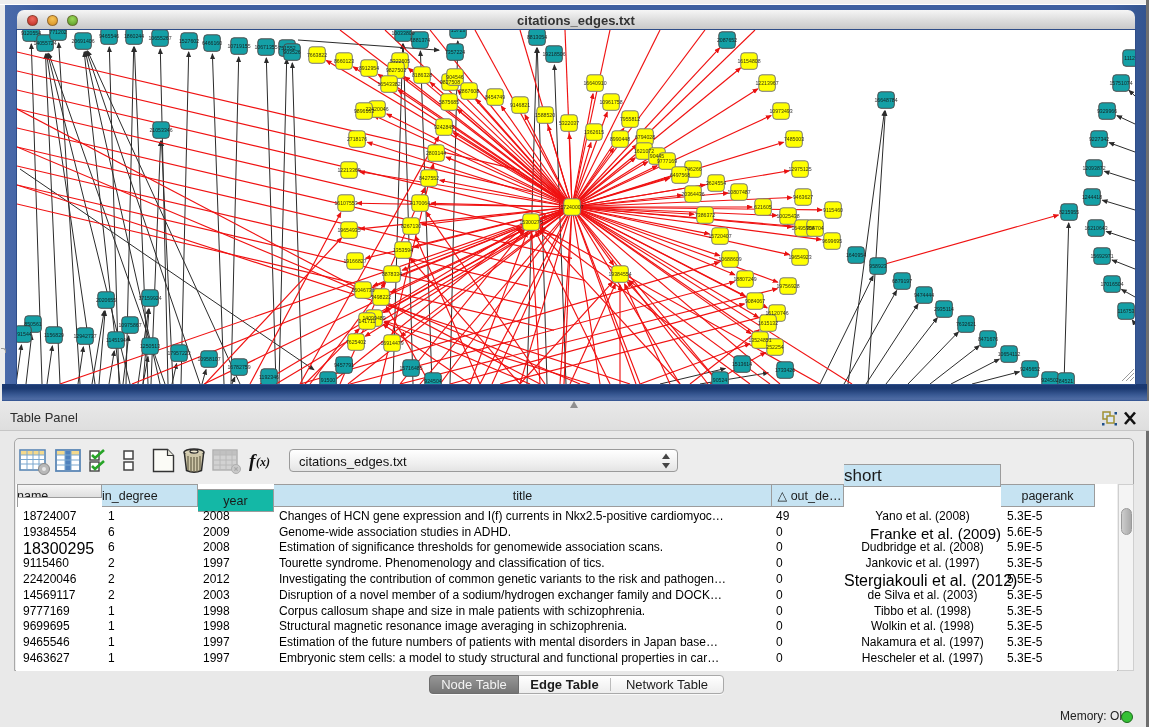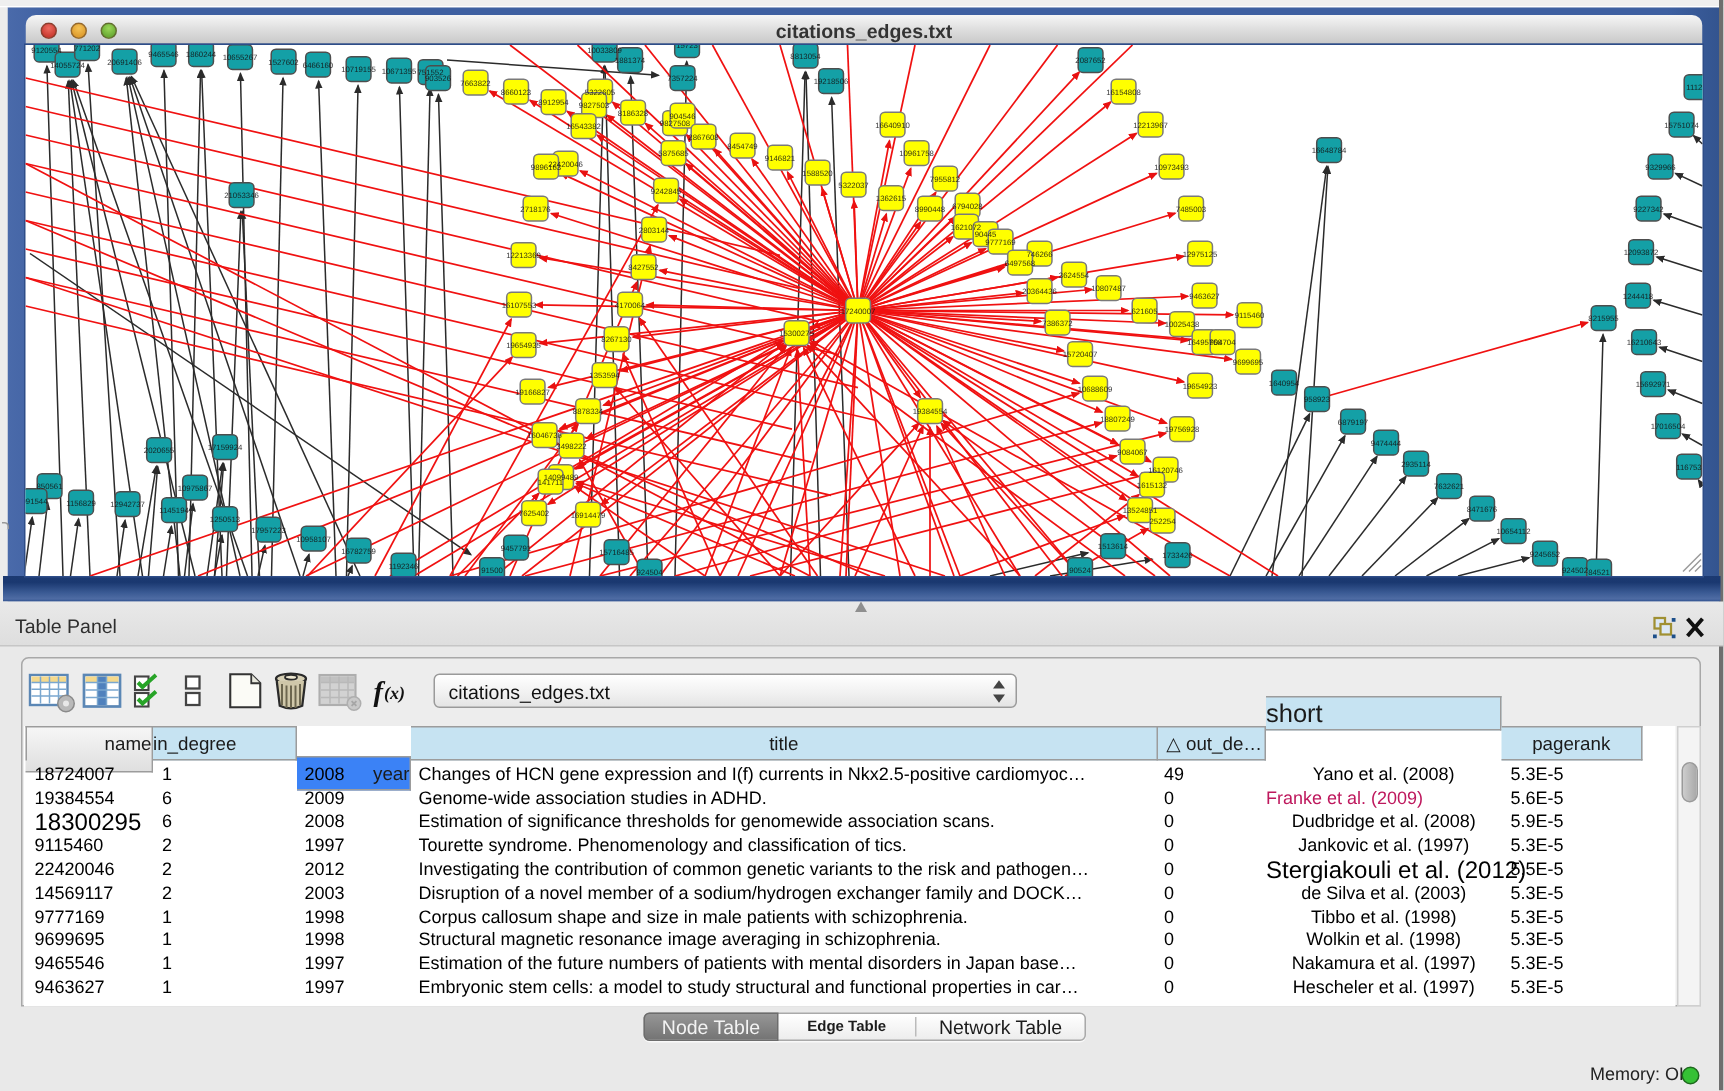--- a/index.html
+++ b/index.html
@@ -600,41 +600,41 @@
 <text x="7" y="17" font-family="Liberation Serif,serif" font-style="italic" font-weight="bold" font-size="12" fill="#111">(x)</text>
 </g>
 </svg>
 <div class="abs" style="left:289px;top:449px;width:389px;height:23px;border:1px solid #9a9a9a;border-radius:4px;background:linear-gradient(180deg,#ffffff,#f0f0f0 60%,#e4e4e4)"></div>
 <div class="abs" style="left:299px;top:454px;font-size:13px;color:#111">citations_edges.txt</div>
 <svg class="abs" style="left:659px;top:452px" width="14" height="18">
     <path d="M7 1.5 L11 7 H3 z" fill="#444"></path>
     <path d="M7 16.5 L3 11 H11 z" fill="#444"></path>
   </svg>
 <div class="abs" style="left:16px;top:484px;width:1101px;height:187px;background:#fff"></div>
-<div class="abs" style="left:17px;top:484px;width:85px;height:31px;background:linear-gradient(180deg,#f6f6f6,#dfdfdf);border:1px solid #9c9c9c;border-left:none;font-size:12.5px;color:#1a1a1a;text-align:right;line-height:22px;white-space:nowrap;overflow:hidden">name</div>
+<div class="abs" style="left:17px;top:484px;width:85px;height:14px;background:linear-gradient(180deg,#f6f6f6,#dfdfdf);border:1px solid #9c9c9c;border-left:none;font-size:12.5px;color:#1a1a1a;text-align:left;line-height:22px;white-space:nowrap;overflow:hidden">name</div>
 <div class="abs" style="left:102px;top:484px;width:96px;height:23px;background:#c6e3f2;border:1px solid #9c9c9c;border-left:none;font-size:12.5px;color:#1a1a1a;line-height:22px;white-space:nowrap;overflow:hidden">in_degree</div>
-<div class="abs" style="left:198px;top:504px;width:76px;height:23px;background:#3b82f6;border:1px solid #9c9c9c;border-left:none;font-size:12.5px;color:#1a1a1a;text-align:right;line-height:22px;white-space:nowrap;overflow:hidden">year</div>
+<div class="abs" style="left:198px;top:489px;width:76px;height:23px;background:#14b8a6;border:1px solid #9c9c9c;border-left:none;font-size:12.5px;color:#1a1a1a;text-align:center;line-height:22px;white-space:nowrap;overflow:hidden">year</div>
 <div class="abs" style="left:274px;top:484px;width:498px;height:23px;background:#c6e3f2;border:1px solid #9c9c9c;border-left:none;font-size:12.5px;color:#1a1a1a;text-align:center;line-height:22px;white-space:nowrap;overflow:hidden">title</div>
 <div class="abs" style="left:772px;top:484px;width:72px;height:23px;background:#c6e3f2;border:1px solid #9c9c9c;border-left:none;font-size:12.5px;color:#1a1a1a;text-align:center;padding-left:4px;line-height:22px;white-space:nowrap;overflow:hidden">△ out_de…</div>
 <div class="abs" style="left:844px;top:464px;width:157px;height:23px;background:#c6e3f2;border:1px solid #9c9c9c;border-left:none;font-size:17px;color:#1a1a1a;text-align:left;line-height:22px;white-space:nowrap;overflow:hidden">short</div>
 <div class="abs" style="left:1001px;top:484px;width:94px;height:23px;background:#c6e3f2;border:1px solid #9c9c9c;border-left:none;font-size:12.5px;color:#1a1a1a;text-align:center;line-height:22px;white-space:nowrap;overflow:hidden">pagerank</div>
 <div class="abs" style="left:17px;top:484px;width:1px;height:23px;background:#9c9c9c"></div>
 <div class="abs" style="left:23px;top:509px;font-size:12px;color:#000;white-space:nowrap">18724007</div>
 <div class="abs" style="left:108px;top:509px;font-size:12px;color:#000">1</div>
 <div class="abs" style="left:203px;top:509px;font-size:12px;color:#000">2008</div>
 <div class="abs" style="left:279px;top:509px;width:492px;font-size:12px;color:#000;white-space:nowrap;overflow:hidden">Changes of HCN gene expression and I(f) currents in Nkx2.5-positive cardiomyoc…</div>
 <div class="abs" style="left:776px;top:509px;font-size:12px;color:#000">49</div>
 <div class="abs" style="left:844px;top:509px;width:157px;text-align:center;font-size:12px;color:#000;white-space:nowrap">Yano et al. (2008)</div>
 <div class="abs" style="left:1007px;top:509px;font-size:12px;color:#000">5.3E-5</div>
 <div class="abs" style="left:23px;top:525px;font-size:12px;color:#000;white-space:nowrap">19384554</div>
 <div class="abs" style="left:108px;top:525px;font-size:12px;color:#000">6</div>
 <div class="abs" style="left:203px;top:525px;font-size:12px;color:#000">2009</div>
 <div class="abs" style="left:279px;top:525px;width:492px;font-size:12px;color:#000;white-space:nowrap;overflow:hidden">Genome-wide association studies in ADHD.</div>
 <div class="abs" style="left:776px;top:525px;font-size:12px;color:#000">0</div>
-<div class="abs" style="left:844px;top:525px;width:157px;text-align:left;font-size:12px;color:#be185d;white-space:nowrap">Franke et al. (2009)</div>
+<div class="abs" style="left:844px;top:525px;width:157px;text-align:right;font-size:15px;color:#000000;white-space:nowrap">Franke et al. (2009)</div>
 <div class="abs" style="left:1007px;top:525px;font-size:12px;color:#000">5.6E-5</div>
 <div class="abs" style="left:23px;top:540px;font-size:16px;color:#000;white-space:nowrap">18300295</div>
 <div class="abs" style="left:108px;top:540px;font-size:12px;color:#000">6</div>
 <div class="abs" style="left:203px;top:540px;font-size:12px;color:#000">2008</div>
 <div class="abs" style="left:279px;top:540px;width:492px;font-size:12px;color:#000;white-space:nowrap;overflow:hidden">Estimation of significance thresholds for genomewide association scans.</div>
 <div class="abs" style="left:776px;top:540px;font-size:12px;color:#000">0</div>
 <div class="abs" style="left:844px;top:540px;width:157px;text-align:center;font-size:12px;color:#000;white-space:nowrap">Dudbridge et al. (2008)</div>
 <div class="abs" style="left:1007px;top:540px;font-size:12px;color:#000">5.9E-5</div>
 <div class="abs" style="left:23px;top:556px;font-size:12px;color:#000;white-space:nowrap">9115460</div>
 <div class="abs" style="left:108px;top:556px;font-size:12px;color:#000">2</div>
@@ -683,18 +683,18 @@
 <div class="abs" style="left:203px;top:651px;font-size:12px;color:#000">1997</div>
 <div class="abs" style="left:279px;top:651px;width:492px;font-size:12px;color:#000;white-space:nowrap;overflow:hidden">Embryonic stem cells: a model to study structural and functional properties in car…</div>
 <div class="abs" style="left:776px;top:651px;font-size:12px;color:#000">0</div>
 <div class="abs" style="left:844px;top:651px;width:157px;text-align:center;font-size:12px;color:#000;white-space:nowrap">Hescheler et al. (1997)</div>
 <div class="abs" style="left:1007px;top:651px;font-size:12px;color:#000">5.3E-5</div>
 <div class="abs" style="left:1118px;top:484px;width:16px;height:187px;background:#f4f4f4;border:1px solid #cfcfcf"></div>
 <div class="abs" style="left:1120.5px;top:508px;width:11px;height:27px;border-radius:6px;background:linear-gradient(90deg,#cdcdcd,#a9a9a9);border:1px solid #9a9a9a"></div>
 <div class="abs" style="left:429px;top:675px;width:295px;height:19px;border:1px solid #a9a9a9;border-radius:4px;background:linear-gradient(180deg,#ffffff,#ededed);box-shadow:0 1px 0 rgba(255,255,255,.7)"></div>
 <div class="abs" style="left:429px;top:675px;width:90px;height:19px;border-radius:4px 0 0 4px;background:linear-gradient(180deg,#969696,#747474);border:1px solid #6d6d6d"></div>
 <div class="abs" style="left:429px;top:676px;width:90px;height:17px;text-align:center;font-size:13px;color:#f3f3f3;line-height:17px">Node Table</div>
-<div class="abs" style="left:519px;top:676px;width:91px;height:17px;text-align:center;font-size:10px;font-weight:bold;color:#1c1c1c;line-height:17px">Edge Table</div>
+<div class="abs" style="left:519px;top:676px;width:91px;height:17px;text-align:center;font-size:13px;font-weight:bold;color:#1c1c1c;line-height:17px">Edge Table</div>
 <div class="abs" style="left:610px;top:676px;width:114px;height:17px;text-align:center;font-size:13px;font-weight:normal;color:#1c1c1c;line-height:17px">Network Table</div>
 <div class="abs" style="left:610px;top:678px;width:1px;height:13px;background:#bbb"></div>
 
 <div class="abs" style="left:1060px;top:709px;font-size:12px;color:#222">Memory: OK</div>
 <div class="abs" style="left:1121px;top:711px;width:12px;height:12px;border-radius:50%;background:#35c135;border:1px solid #1d691d"></div>
 
 </body></html>

